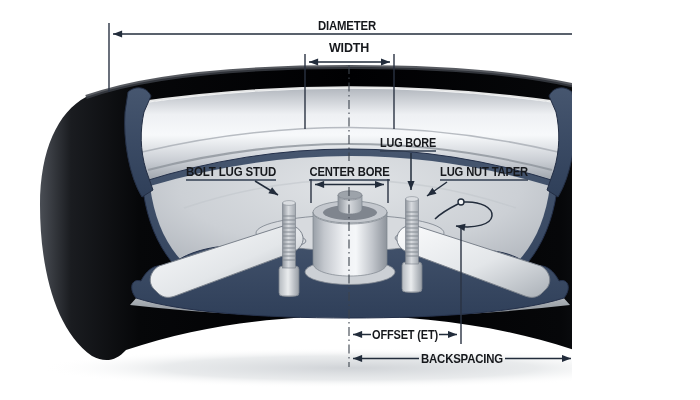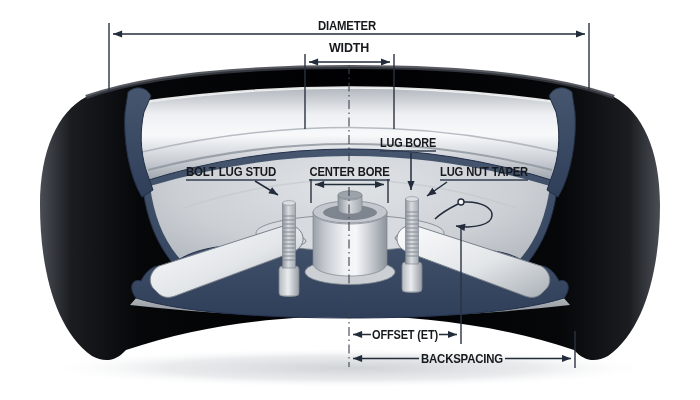--- a/index.html
+++ b/index.html
@@ -1,16 +1,16 @@
 <!DOCTYPE html>
 <html><head>
 <meta charset="utf-8">
 <style>
   html,body{margin:0;padding:0;background:#ffffff;}
-  .stage{position:relative;width:700px;height:400px;background:#ffffff;overflow:hidden;
+  .stage{position:relative;width:572px;height:400px;background:#ffffff;overflow:hidden;
          font-family:"Liberation Sans", sans-serif;}
   svg{display:block;}
   .lbl{font-family:"Liberation Sans", sans-serif;font-weight:700;font-size:13.5px;
        fill:#16181c;letter-spacing:-0.2px;}
   .dim{stroke:#222c3b;stroke-width:1.5;fill:none;}
   .tick{stroke:#2a3342;stroke-width:1.4;fill:none;}
   .under{stroke:#323e50;stroke-width:1.6;fill:none;}
 </style>
 </head>
 <body>

